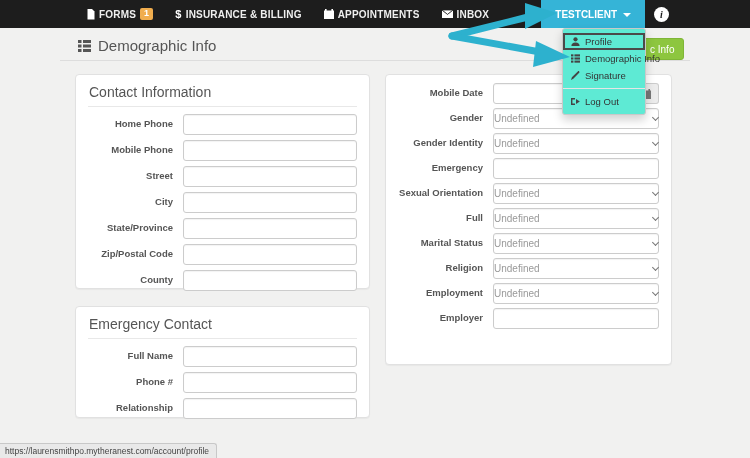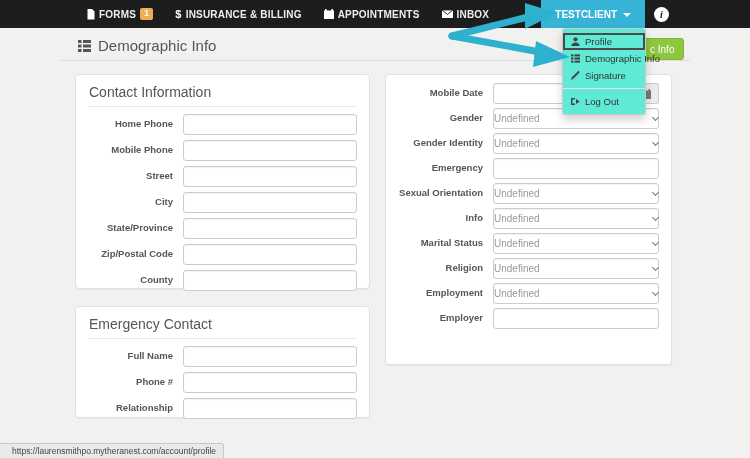--- a/index.html
+++ b/index.html
@@ -83,21 +83,21 @@
   
   .footer { position:absolute; left:0; right:0; top:443px; display:flex; justify-content:center;
             align-items:flex-end; gap:5px; font-size:10px; color:#9a9a9a; }
   .brand-link { display:flex; align-items:center; gap:2px; cursor:pointer; text-decoration:none;margin-top:28px; }
   .brand-thera { font-weight:bold; font-size:11.5px; color:#3399cc; }
   .brand-nest  { font-weight:bold; font-size:12px; color:#7cc142; }
 
   
   .statusbar { position:absolute; left:0; bottom:0; background:#e9e9e9; border:1px solid #c8c8c8;
                border-left:none; border-bottom:none; border-radius:0 3px 0 0;
-               padding:2px 7px 2px 12px; font-size:8.5px; color:#444; z-index:30; }
+               padding:2px 7px 2px 5px; font-size:8.5px; color:#444; z-index:30; }
 </style>
 </head>
 <body>
 
 <div class="screen">
 
   <div class="navbar">
     <div class="nav-item">
       <svg width="8" height="11" viewBox="0 0 8 11">
           <path d="M0.5,0 h4.5 l2.5,2.5 v8 h-7 z"></path>
@@ -281,21 +281,21 @@
           <input class="control text-input" style="">
         </div>
         <div class="form-row">
           <div class="form-label">Sexual Orientation</div>
           <div class="control select">
             <span>Undefined</span>
             <span class="chev"></span>
           </div>
         </div>
         <div class="form-row">
-          <div class="form-label">Info</div>
+          <div class="form-label">Full</div>
           <div class="control select">
             <span>Undefined</span>
             <span class="chev"></span>
           </div>
         </div>
         <div class="form-row">
           <div class="form-label">Marital Status</div>
           <div class="control select">
             <span>Undefined</span>
             <span class="chev"></span>

